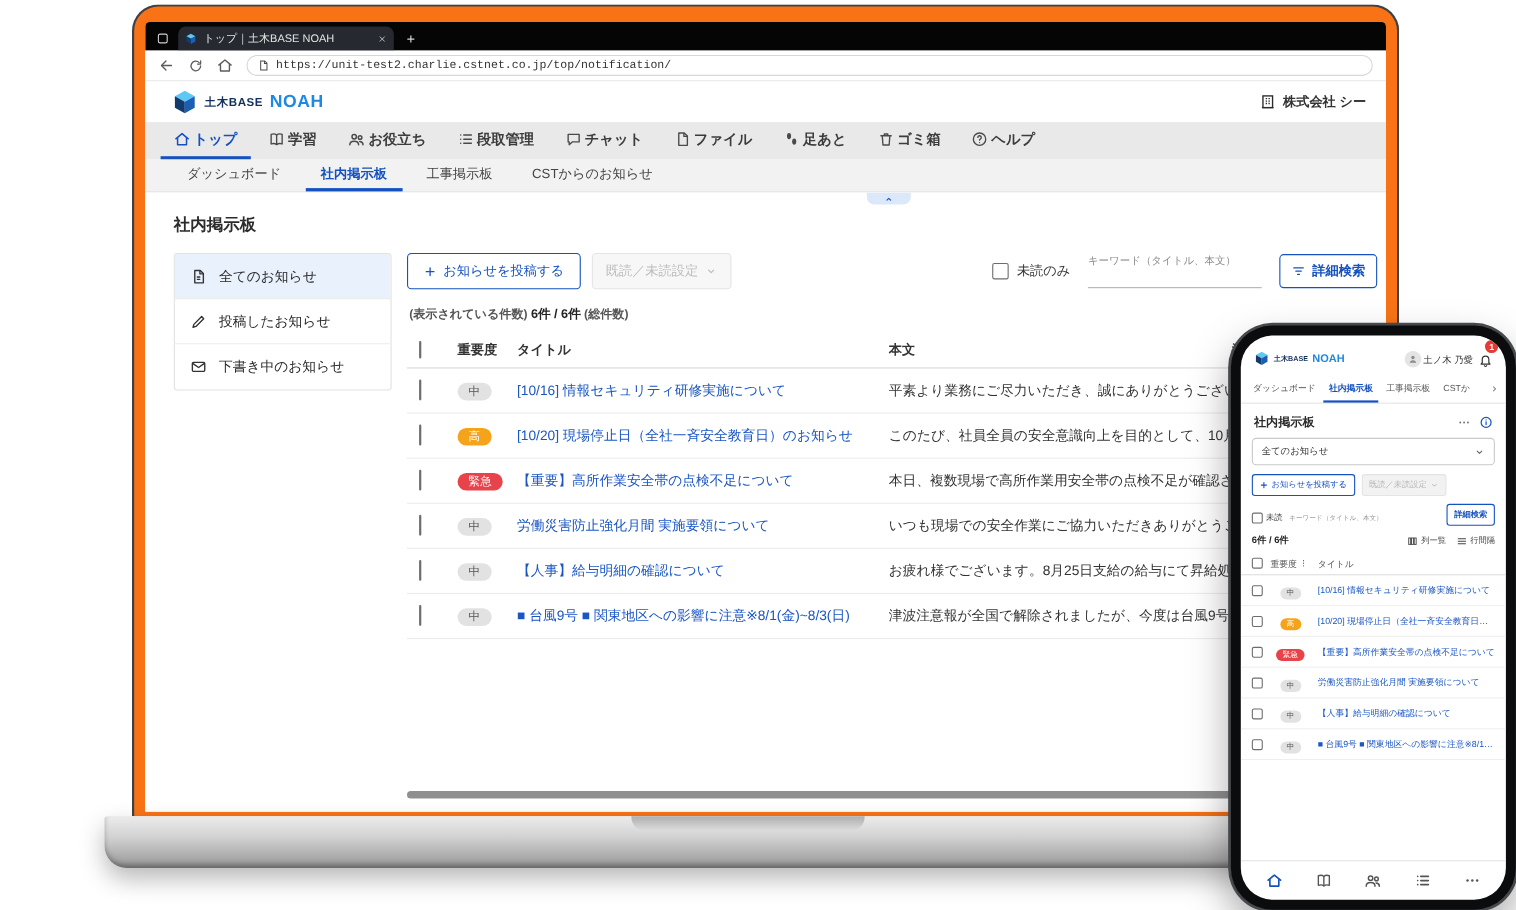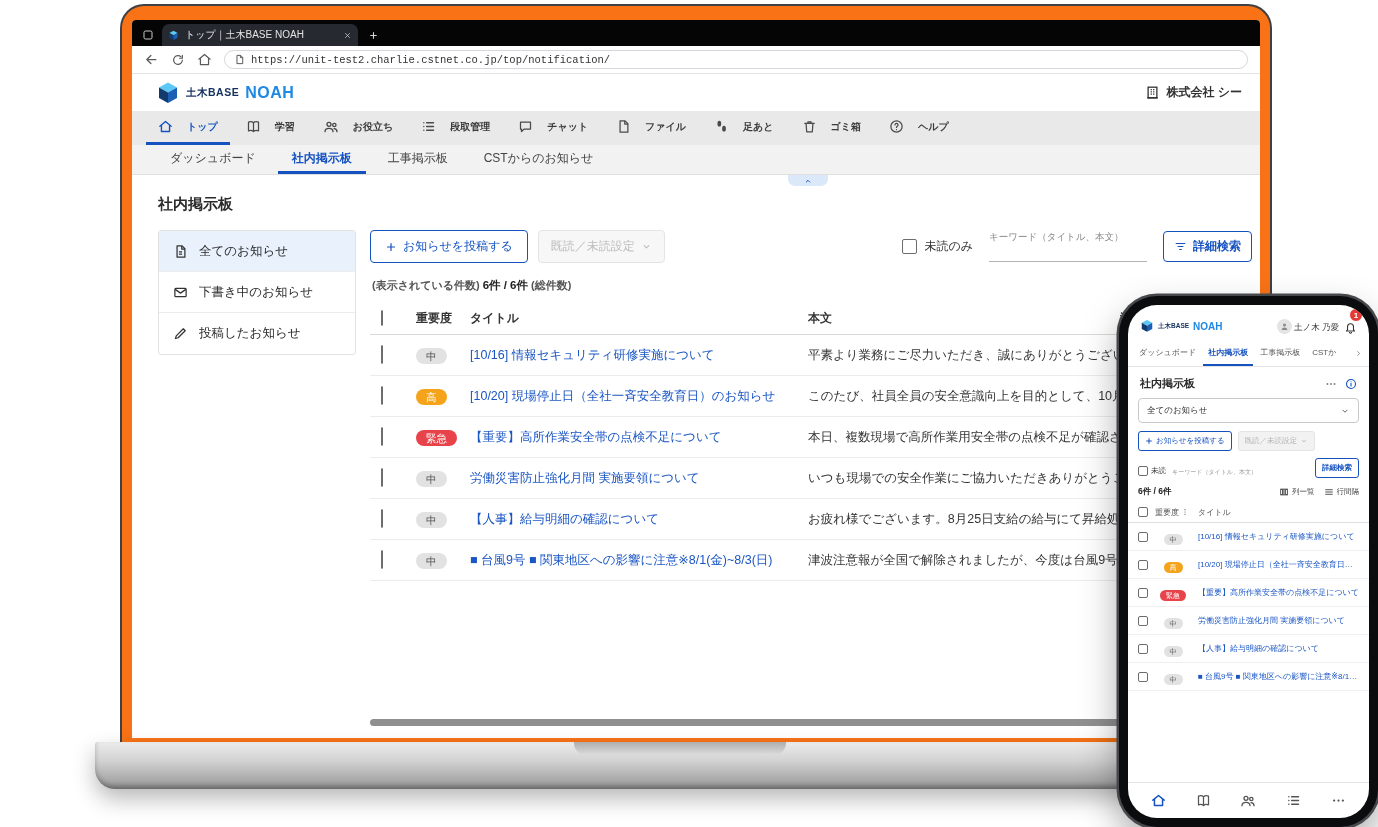--- a/index.html
+++ b/index.html
@@ -37,21 +37,21 @@
   .app-header{height:37px;background:#fff;display:flex;align-items:center;padding:0 18px 0 24px;flex:none;}
   .logo{display:flex;align-items:center;gap:6px}
   .logo-prefix{font-size:10.5px;font-weight:bold;color:#14315e;letter-spacing:.5px}
   .logo-main{font-size:16px;font-weight:bold;color:#1e88e5;letter-spacing:.5px}
   .company{margin-left:auto;display:flex;align-items:center;gap:6px;font-size:12px;color:#333;font-weight:bold;
     white-space:nowrap;overflow:hidden;max-width:150px;}
   .company .ic{color:#2b2b2b}
 
   
   .main-nav{height:34px;background:#e9e9e9;display:flex;align-items:stretch;padding:0 14px;gap:4px;flex:none;}
-  .mnav-item{display:flex;align-items:center;gap:14px;padding:5px 12px;font-size:10px;font-weight:bold;color:#3c3c3c;
+  .mnav-item{display:flex;align-items:center;gap:3px;padding:5px 12px;font-size:13px;font-weight:bold;color:#3c3c3c;
     border-bottom:3px solid transparent;cursor:pointer;}
   .mnav-item .ic{color:#4a4a4a}
   .mnav-item.active{color:#1552c0;border-bottom-color:#1552c0}
   .mnav-item.active .ic{color:#1552c0}
 
   
   .sub-nav{height:30px;background:#f2f2f2;border-bottom:1px solid #e0e0e0;display:flex;align-items:stretch;
     padding:0 24px;gap:8px;flex:none;}
   .snav-item{display:flex;align-items:center;padding:0 14px;font-size:12px;color:#444;border-bottom:3px solid transparent;cursor:pointer}
   .snav-item.active{color:#1552c0;font-weight:bold;border-bottom-color:#1552c0}
@@ -364,33 +364,33 @@
                   <path d="M6.5 3h8l4.5 4.5V21H6.5z"></path>
                   <path d="M14 3v5h5"></path>
                   <path d="M9.5 12.5h5M9.5 16h5"></path>
                 </svg>
               </span>
             <span>全てのお知らせ</span>
           </div>
           <div class="side-item">
             <span class="ic">
                 <svg width="15" height="15" viewBox="0 0 24 24" fill="none" stroke="currentColor" stroke-width="2" stroke-linejoin="round">
+                  <path d="M4 20l1.2-4.2L16.5 4.5l3 3L8.2 18.8 4 20z"></path>
+                </svg>
+              </span>
+            <span>投稿したお知らせ</span>
+          </div>
+          <div class="side-item">
+            <span class="ic">
+                <svg width="15" height="15" viewBox="0 0 24 24" fill="none" stroke="currentColor" stroke-width="2" stroke-linejoin="round">
                   <rect x="3" y="5.5" width="18" height="13" rx="1.5"></rect>
                   <path d="M3.5 7l8.5 6 8.5-6"></path>
                 </svg>
               </span>
             <span>下書き中のお知らせ</span>
-          </div>
-          <div class="side-item">
-            <span class="ic">
-                <svg width="15" height="15" viewBox="0 0 24 24" fill="none" stroke="currentColor" stroke-width="2" stroke-linejoin="round">
-                  <path d="M4 20l1.2-4.2L16.5 4.5l3 3L8.2 18.8 4 20z"></path>
-                </svg>
-              </span>
-            <span>投稿したお知らせ</span>
           </div>
         </div>
 
         <div class="main">
           <div class="toolbar">
             <div class="btn btn-post">
               <span class="ic">
                   <svg width="12" height="12" viewBox="0 0 24 24" fill="none" stroke="currentColor" stroke-width="2.4" stroke-linecap="round">
                     <path d="M12 5v14M5 12h14"></path>
                   </svg>

